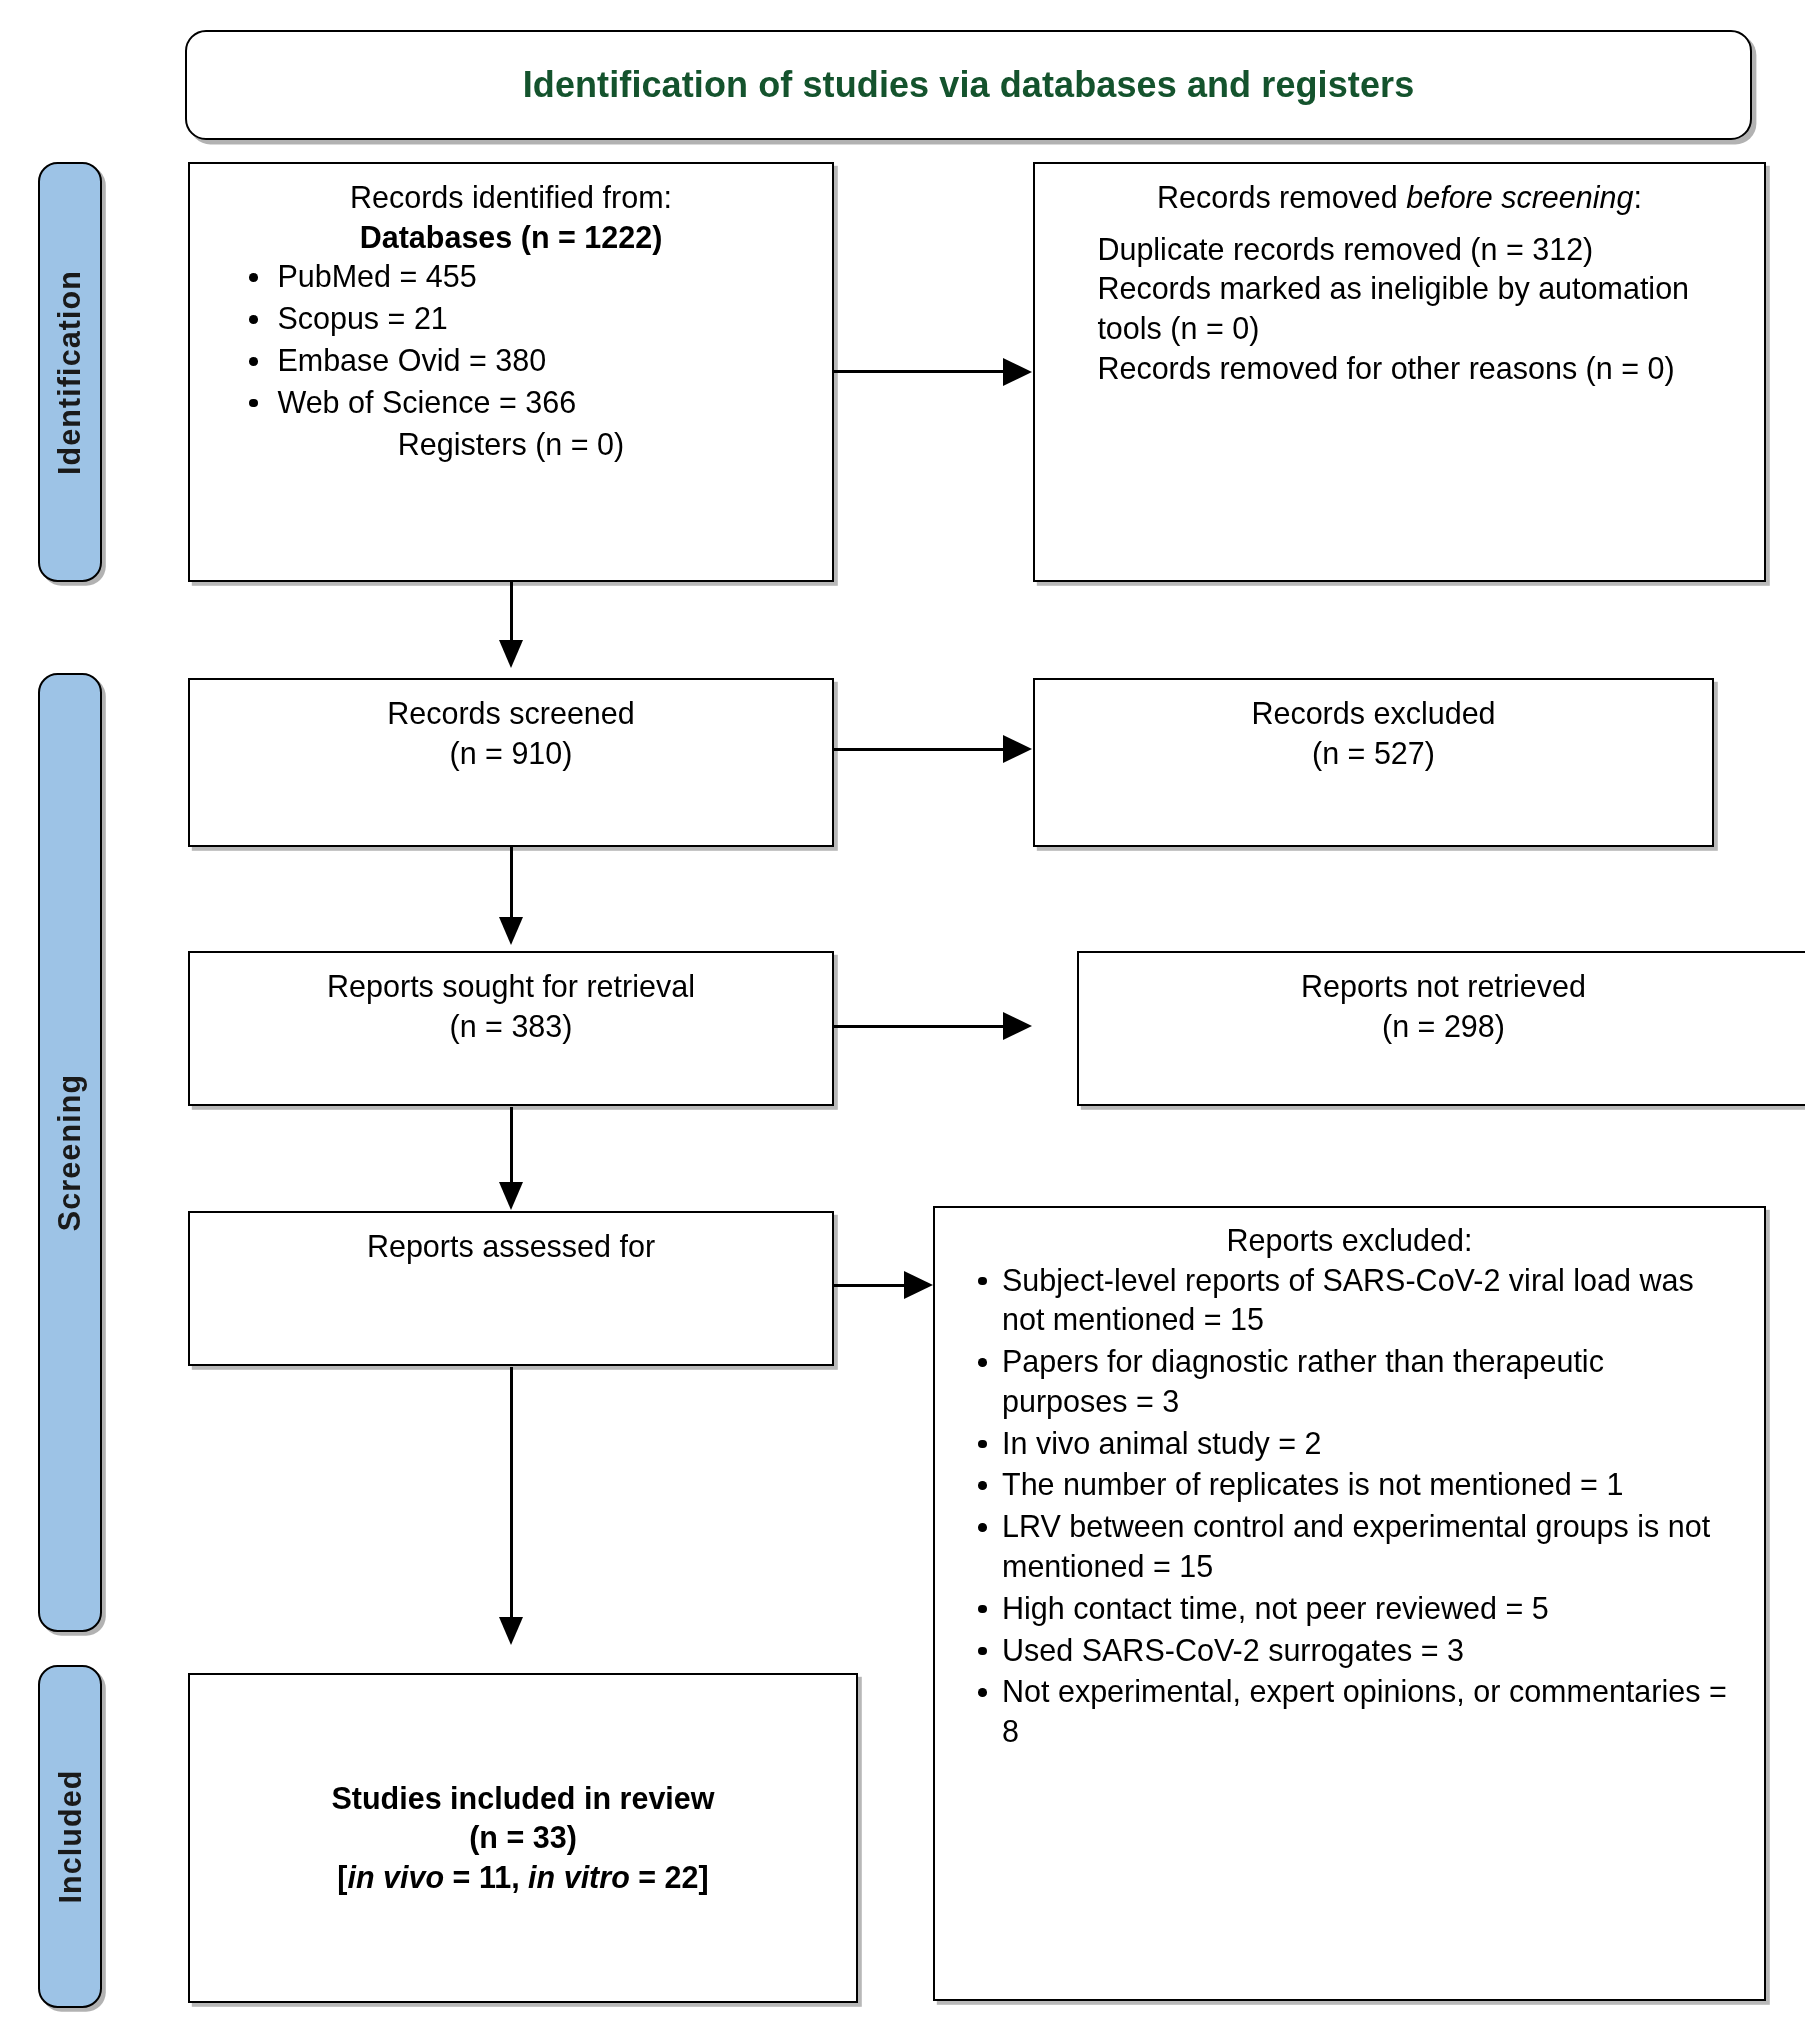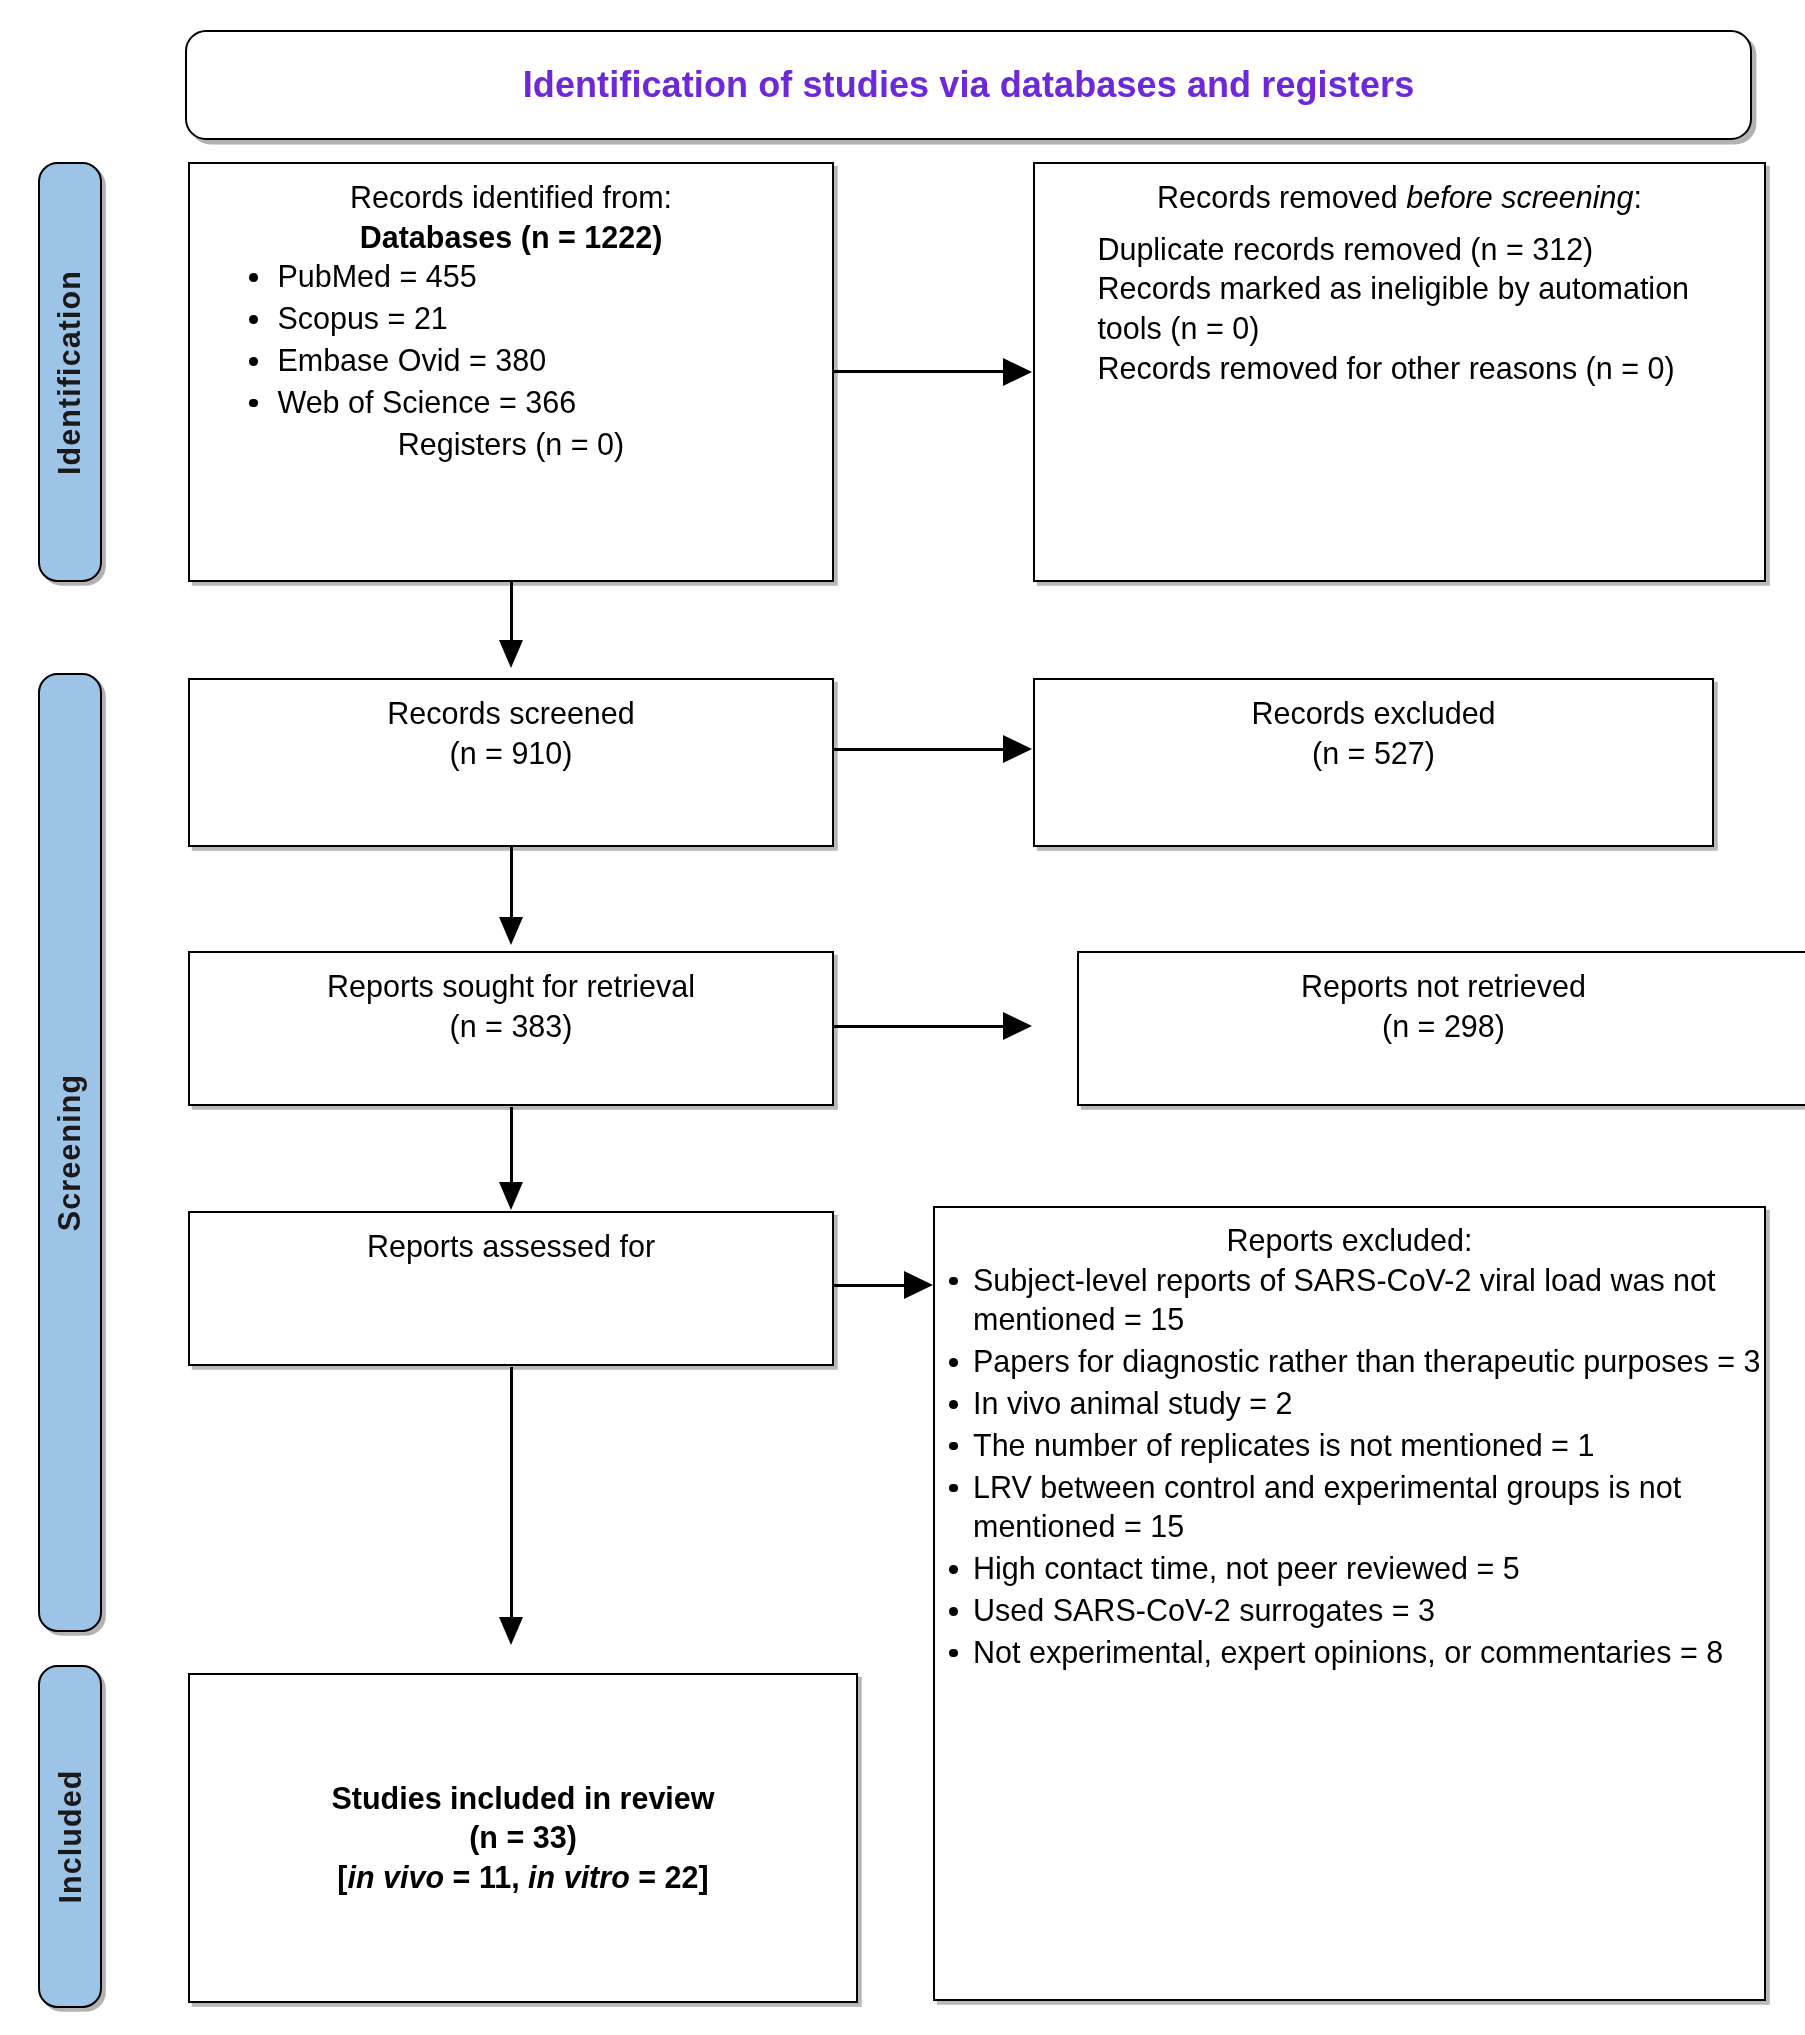--- a/index.html
+++ b/index.html
@@ -28,21 +28,21 @@
     border-radius: 21px;
     background: #ffffff;
     display: flex;
     align-items: center;
     justify-content: center;
     box-shadow: 4.4px 4.4px 0 rgba(0,0,0,0.30);
   }
   .title-banner .title-text {
     font-size: 36px;
     font-weight: bold;
-    color: #6d28d9;
+    color: #14532d;
     letter-spacing: 0.1px;
     text-align: center;
     white-space: nowrap;
   }
 
   
   .stage-bar {
     background: #9DC3E6;
     border: 2.7px solid #000000;
     border-radius: 19.6px;
@@ -210,21 +210,21 @@
   <div class="abs hline" style="left:834px; top:1025px; width:169px;"></div>
   <div class="abs arrow-right" style="left:1003px; top:1012px;"></div>
 
   <div class="abs vline" style="left:510px; top:1107px; height:81px;"></div>
   <div class="abs arrow-down" style="left:499px; top:1182px;"></div>
 
   <div class="abs flow-box" style="left:188px; top:1211px; width:646px; height:155px;">
     <span class="lead">Reports assessed for</span>
   </div>
 
-  <div class="abs flow-box" style="left:933px; top:1206px; width:833px; height:795px; padding:13px 2px;">
+  <div class="abs flow-box" style="left:933px; top:1206px; width:833px; height:795px; padding:13px 31px;">
     <span class="lead">Reports excluded:</span>
     <ul class="blist">
       <li>Subject-level reports of SARS-CoV-2 viral load was not mentioned = 15</li>
       <li>Papers for diagnostic rather than therapeutic purposes = 3</li>
       <li>In vivo animal study = 2</li>
       <li>The number of replicates is not mentioned = 1</li>
       <li>LRV between control and experimental groups is not mentioned = 15</li>
       <li>High contact time, not peer reviewed = 5</li>
       <li>Used SARS-CoV-2 surrogates = 3</li>
       <li>Not experimental, expert opinions, or commentaries = 8</li>

